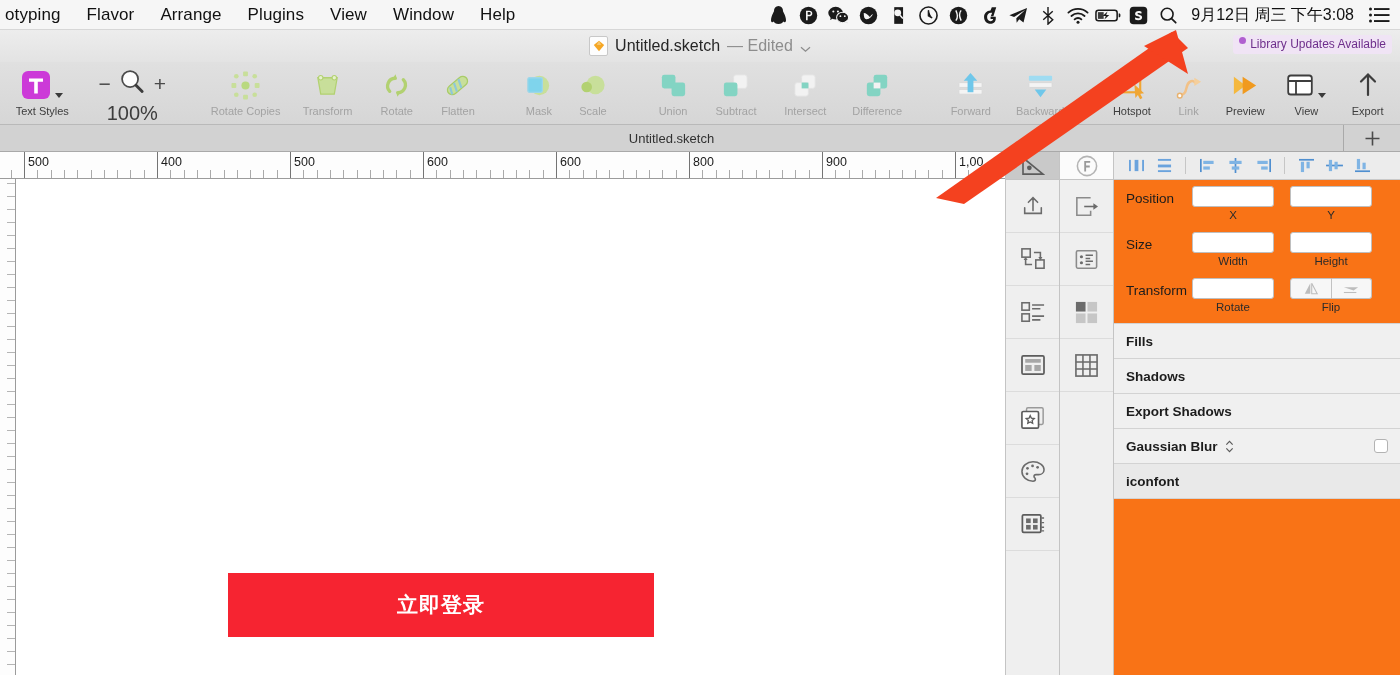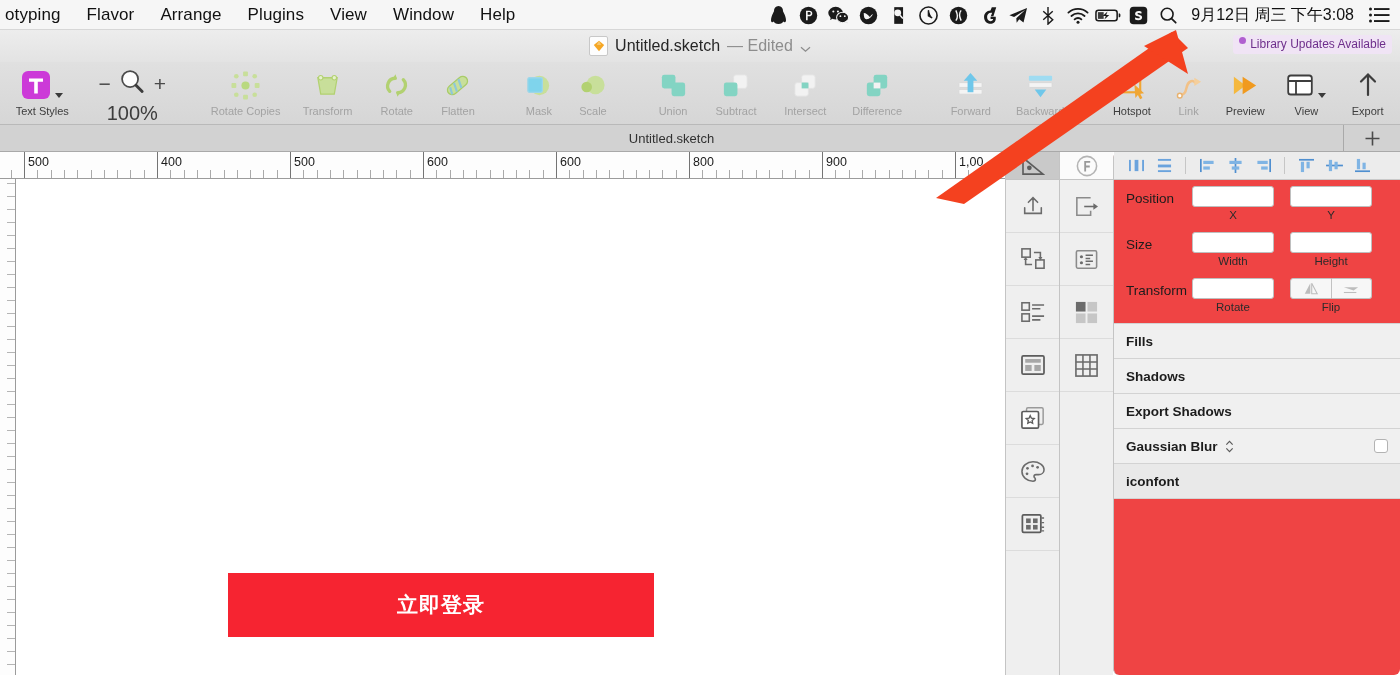--- a/index.html
+++ b/index.html
@@ -158,21 +158,21 @@
   .rail-cell.head {
     height: 28px; background: #e6e6e6; border-bottom: 1px solid #c4c4c4;
   }
   .rail-cell.head.active { background: #c9c9c9; }
   .rail-cell.head.white { background: #fbfbfb; }
   .rail-cell.empty { border-bottom: none; }
 
   
   #inspector {
     position: absolute; top: 152px; left: 1113px; width: 287px; height: 523px;
-    background: #ef4444; border-left: 1px solid #c4c4c4; border-radius: 6px;
+    background: #f97316; border-left: 1px solid #c4c4c4;
   }
   #align-bar {
     height: 28px; background: #ececec; border-bottom: 1px solid #c9c9c9;
     display: flex; align-items: center; padding: 0 8px;
   }
   .align-btn {
     width: 28px; height: 24px; display: flex; align-items: center;
     justify-content: center;
   }
   .align-sep { width: 1px; height: 17px; background: #c6c6c6; margin: 0 7px; }

